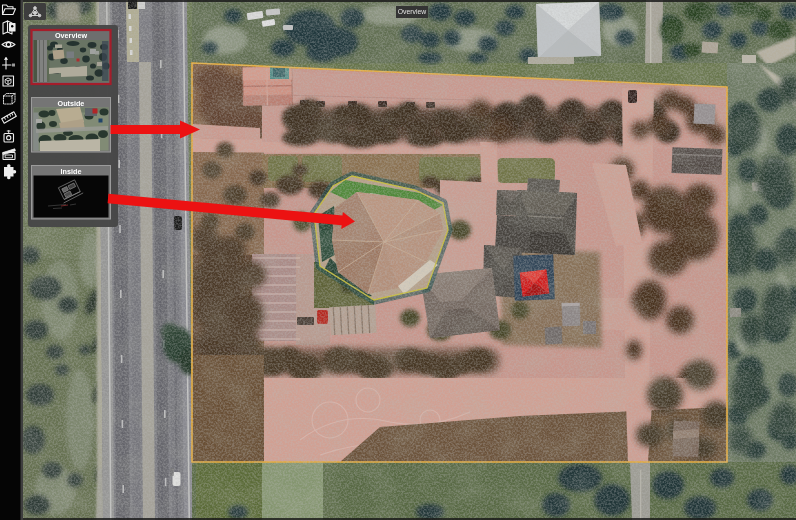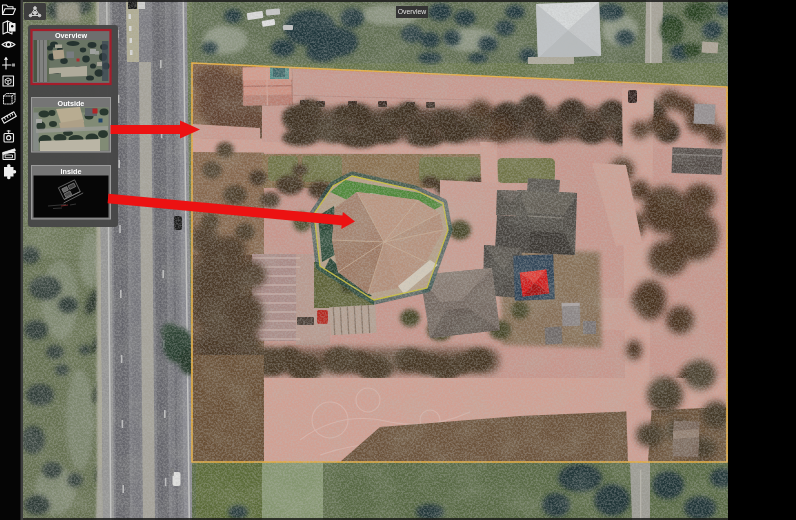--- a/index.html
+++ b/index.html
@@ -1,16 +1,16 @@
 <!DOCTYPE html>
 <html><head>
 <meta charset="utf-8">
 <style>
   html,body{margin:0;padding:0;background:#000;}
-  #stage{position:relative;width:728px;height:520px;overflow:hidden;font-family:"Liberation Sans",sans-serif;text-decoration:underline;}
+  #stage{position:relative;width:796px;height:520px;overflow:hidden;font-family:"Liberation Sans",sans-serif;text-decoration:underline;}
   svg{display:block;}
 </style>
 </head>
 <body>
 <div id="stage">
 <svg id="map" width="796" height="520" viewBox="0 0 796 520" xmlns="http://www.w3.org/2000/svg">
 <defs>
   <filter id="b1" x="-50%" y="-50%" width="200%" height="200%">
           <feGaussianBlur stdDeviation="1"></feGaussianBlur>
         </filter>

